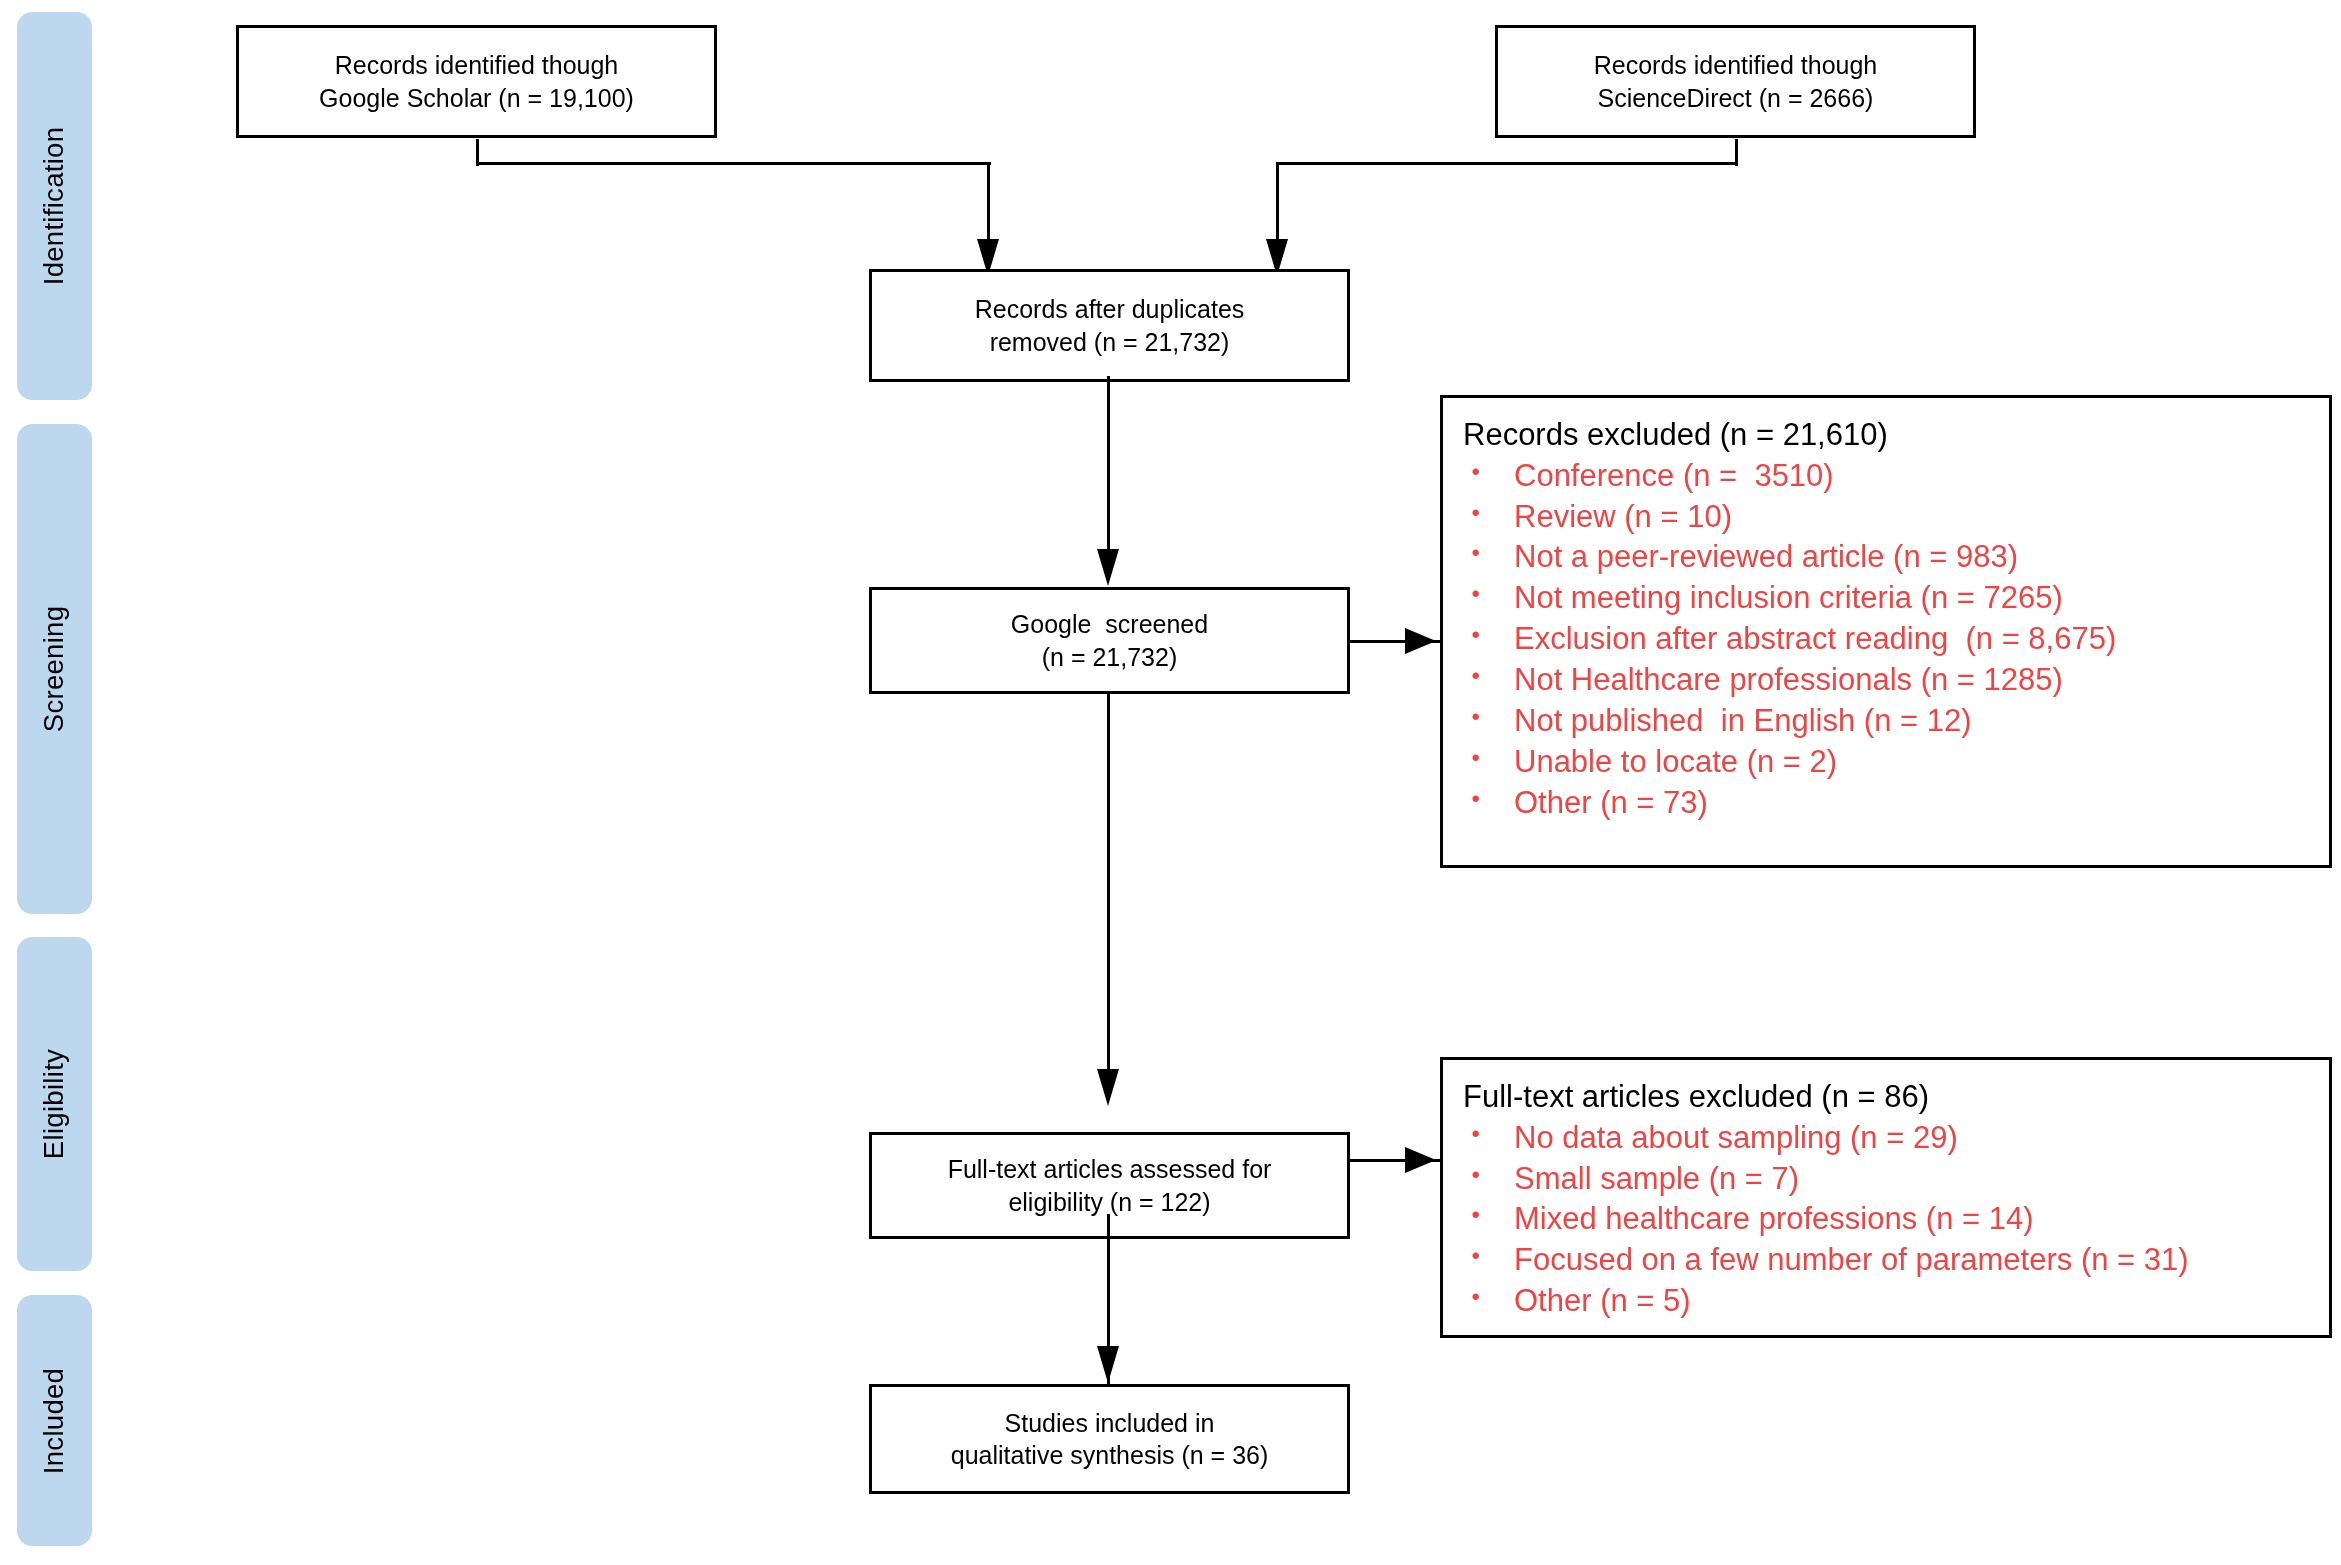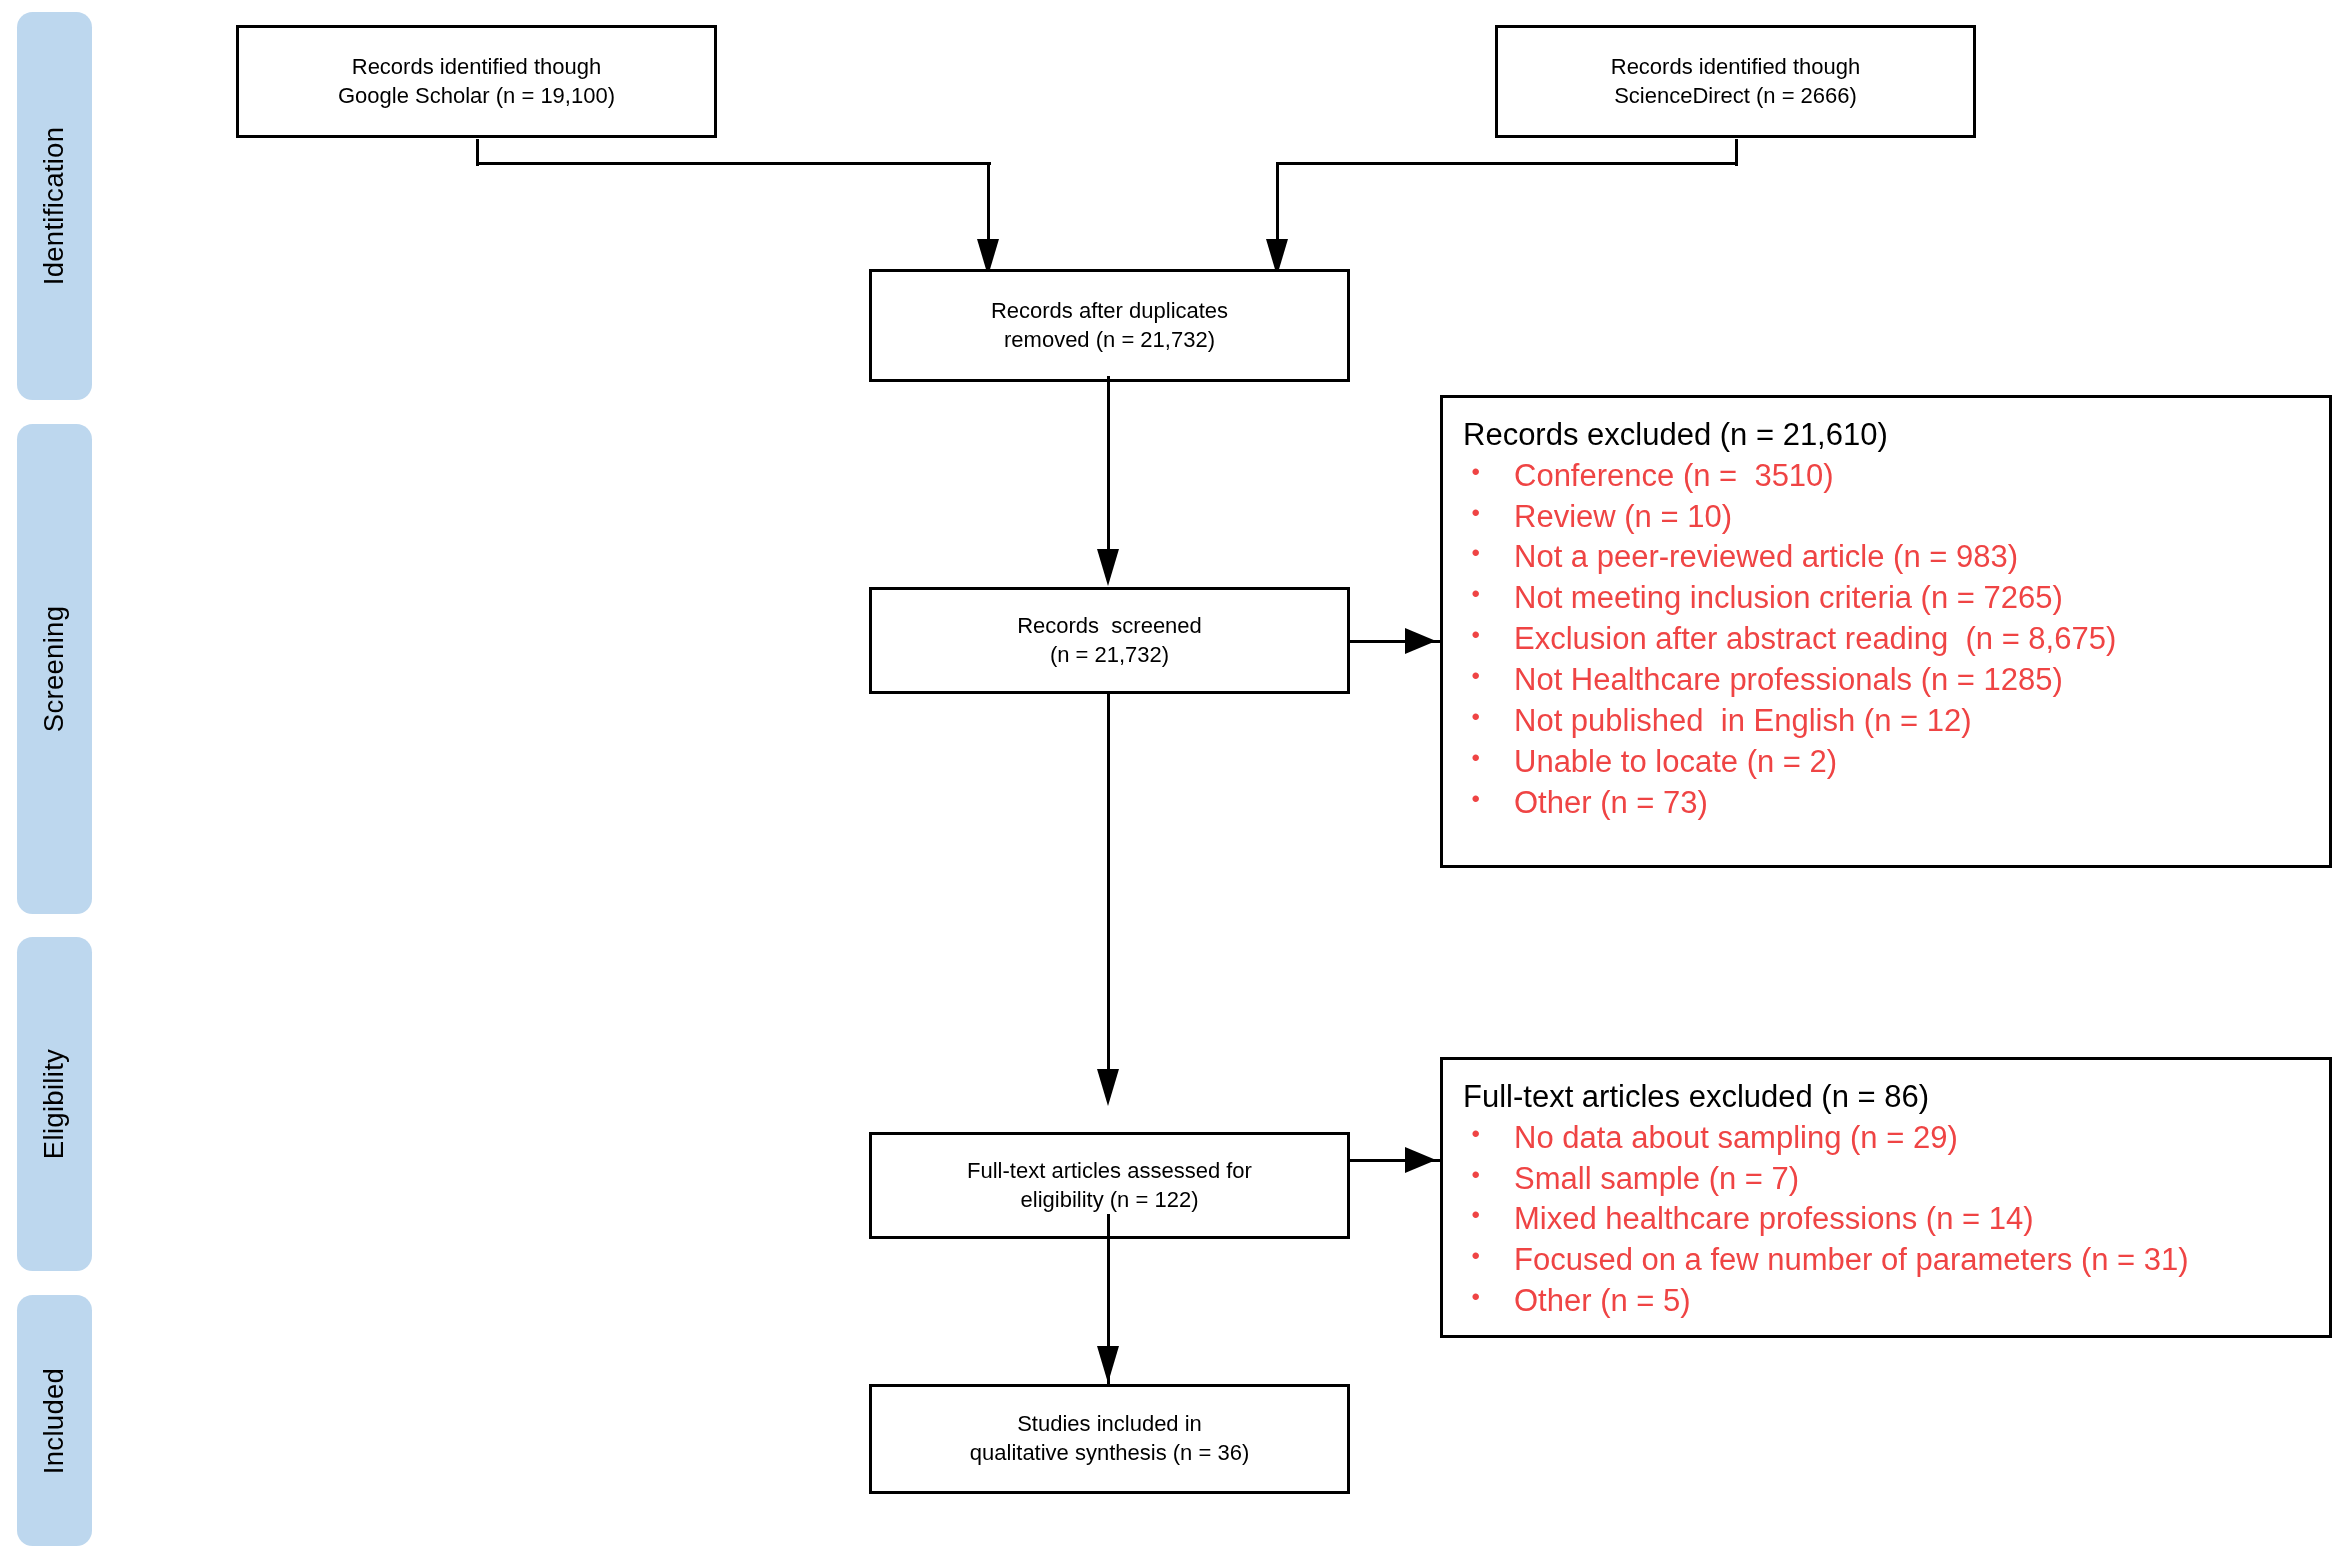--- a/index.html
+++ b/index.html
@@ -39,21 +39,21 @@
     box-sizing: border-box;
     border: 3px solid #000000;
     background: #ffffff;
     display: flex;
     flex-direction: column;
     align-items: center;
     justify-content: center;
     text-align: center;
   }
   .flow-box .line {
-    font-size: 22px;
+    font-size: 25px;
     color: #000000;
     line-height: 1.30;
     white-space: pre;
   }
   
   .list-box {
     position: absolute;
     box-sizing: border-box;
     border: 3px solid #000000;
     background: #ffffff;
@@ -152,21 +152,21 @@
 
   <div class="flow-box" style="left:869px; top:269px; width:481px; height:113px;">
     <span class="line">Records after duplicates</span>
     <span class="line">removed (n = 21,732)</span>
   </div>
 
   <div class="seg seg-v" style="left:1107px; top:376px; height:176px;"></div>
   <div class="arrow-down" style="left:1097px; top:549px;"></div>
 
   <div class="flow-box" style="left:869px; top:587px; width:481px; height:107px;">
-    <span class="line">Records  screened</span>
+    <span class="line">Google  screened</span>
     <span class="line">(n = 21,732)</span>
   </div>
 
   <div class="seg seg-h" style="left:1350px; top:640px; width:90px;"></div>
   <div class="arrow-right" style="left:1405px; top:628px;"></div>
 
   <div class="list-box" style="left:1440px; top:395px; width:892px; height:473px;">
     <div class="list-title">Records excluded (n = 21,610)</div>
     <ul>
       <li>Conference (n =  3510)</li>

